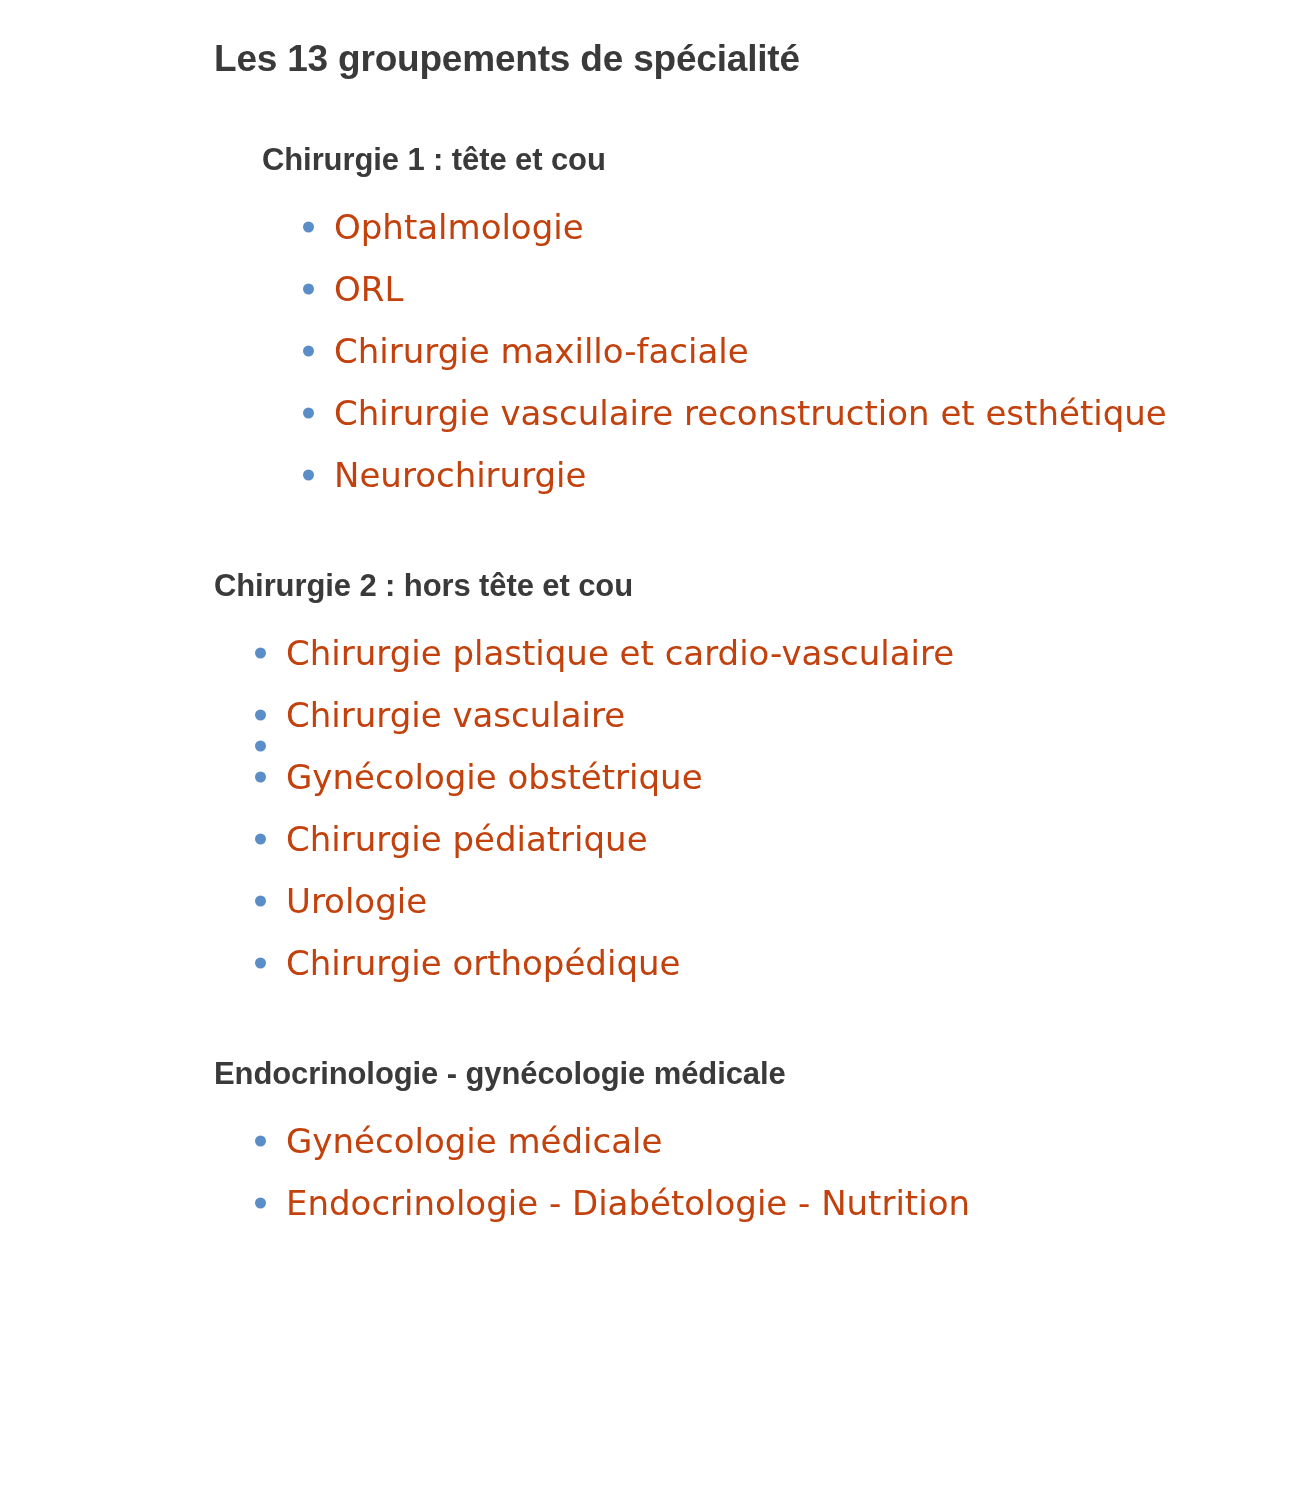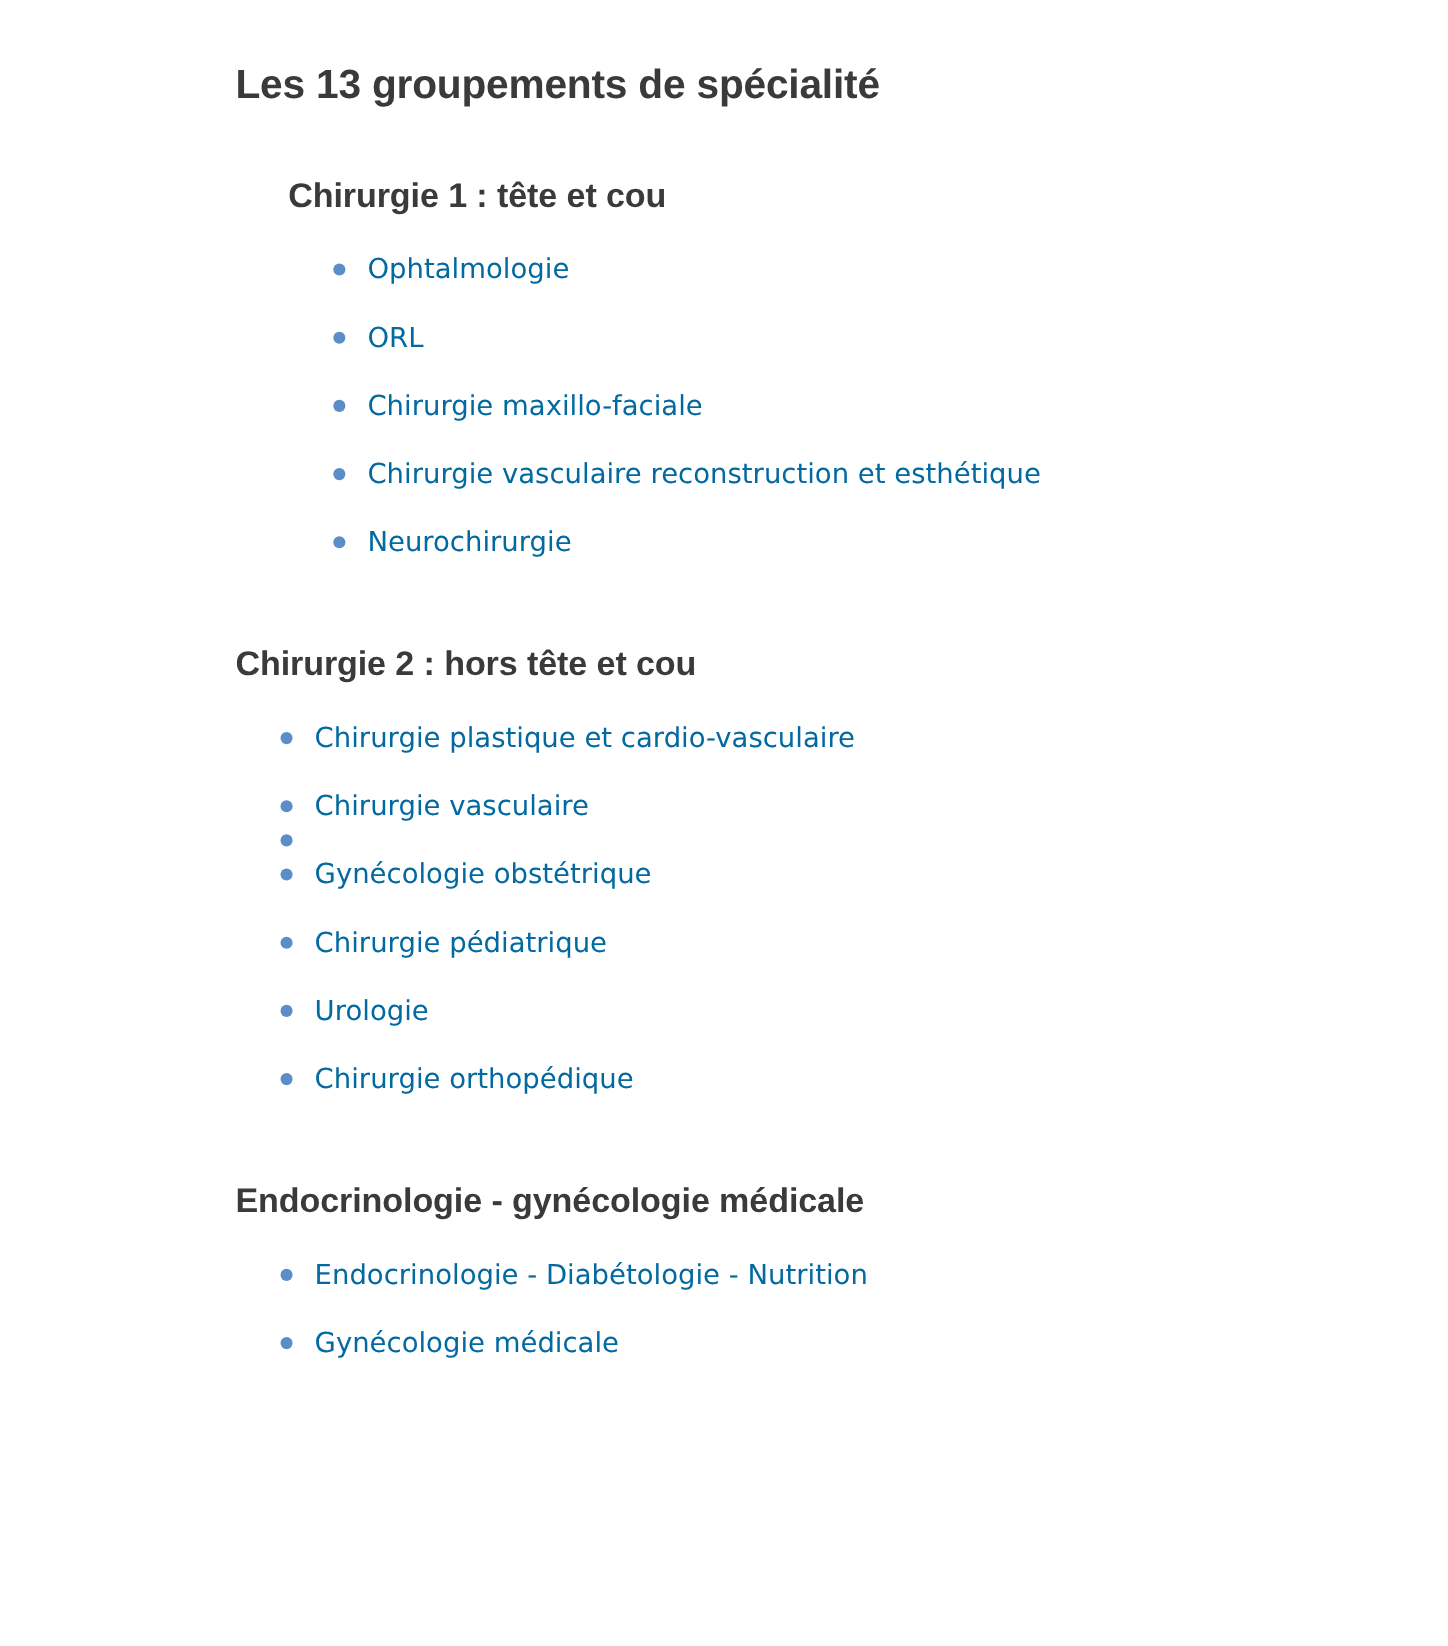--- a/index.html
+++ b/index.html
@@ -8,21 +8,21 @@
     background: #ffffff;
   }
   body {
     width: 1316px;
     min-height: 1496px;
     font-family: "DejaVu Sans", sans-serif;
     color: #2b2b2b;
     -webkit-font-smoothing: antialiased;
   }
   .page {
-    padding: 48px 60px 40px 214px;
+    padding: 30px 60px 40px 214px;
     box-sizing: border-box;
   }
   .page-title {
     font-family: "Liberation Sans", sans-serif;
     font-size: 37px;
     font-weight: bold;
     color: #3a3a3a;
     margin: 0 0 0 0;
     padding-top: 8px;
     letter-spacing: -0.2px;
@@ -43,23 +43,23 @@
     letter-spacing: -0.1px;
   }
   ul.spec-list {
     list-style: none;
     margin: 0;
     padding: 0 0 0 35px;
   }
   ul.spec-list li {
     position: relative;
     font-family: "DejaVu Sans", sans-serif;
-    font-size: 25px;
+    font-size: 34px;
     line-height: 62px;
-    color: #0369a1;
+    color: #c2410c;
     padding-left: 37px;
   }
   ul.spec-list li .bullet {
     position: absolute;
     left: 6px;
     top: 50%;
     transform: translateY(-50%);
     width: 11px;
     height: 11px;
     border-radius: 50%;
@@ -92,18 +92,18 @@
           <li><span class="bullet"></span></li>
           <li><span class="bullet"></span><span>Gynécologie obstétrique</span></li>
           <li><span class="bullet"></span><span>Chirurgie pédiatrique</span></li>
           <li><span class="bullet"></span><span>Urologie</span></li>
           <li><span class="bullet"></span><span>Chirurgie orthopédique</span></li>
         </ul>
       </section>
       <section class="section">
         <h2 class="section-title">Endocrinologie - gynécologie médicale</h2>
         <ul class="spec-list">
+          <li><span class="bullet"></span><span>Gynécologie médicale</span></li>
           <li><span class="bullet"></span><span>Endocrinologie - Diabétologie - Nutrition</span></li>
-          <li><span class="bullet"></span><span>Gynécologie médicale</span></li>
         </ul>
       </section>
     </div>
 </div>
 
 </body></html>

